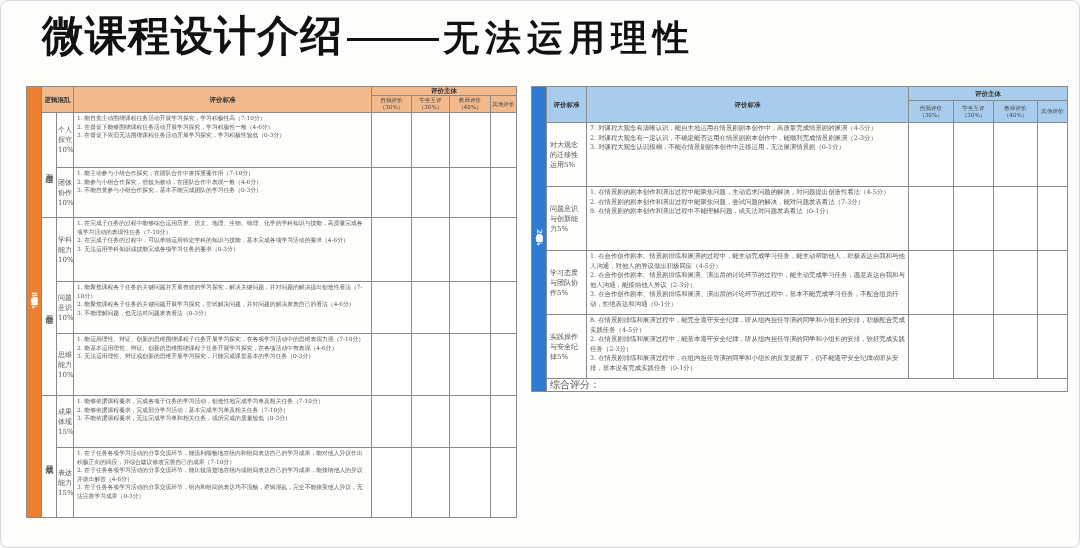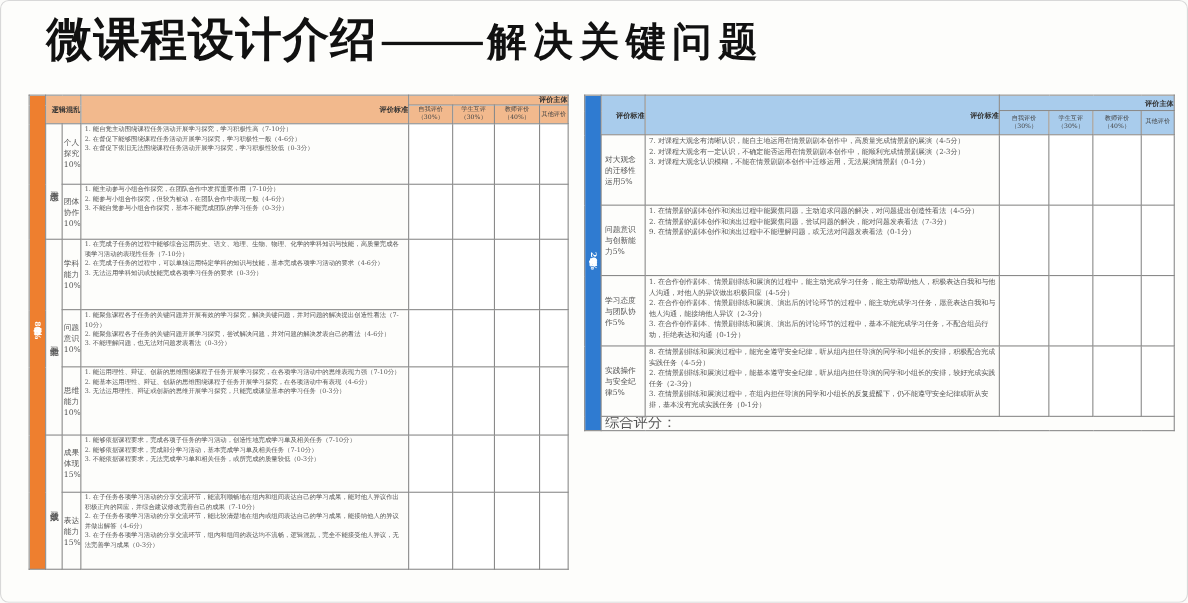--- a/index.html
+++ b/index.html
@@ -21,41 +21,41 @@
   .title .dash { display:inline-block; width:92px; height:3px; background:#111; vertical-align:middle; margin:0 4px; }
   .title .sub { font-family:"DejaVu Sans", sans-serif; font-weight:bold; font-size:36px; letter-spacing:6px; }
 
   table { border-collapse:collapse; table-layout:fixed; position:absolute; }
   td, th { border:1px solid #8a8a8a; padding:0; vertical-align:top; overflow:hidden; }
   .t-left { left:26px; top:86px; width:490px; }
   .t-right { left:531px; top:86px; width:536px; }
 
   .hdr-orange { background:#f2b98d; }
   .hdr-blue { background:#a9ccec; }
-  .hdr { font-size:6.5px; color:#333; text-align:right; vertical-align:middle; font-weight:bold; line-height:8px; }
+  .hdr { font-size:6.5px; color:#333; text-align:center; vertical-align:middle; font-weight:bold; line-height:8px; }
   .hdr-sub { font-size:5.6px; color:#444; text-align:center; vertical-align:middle; line-height:7px; font-weight:normal; }
 
   .side-orange { background:#ee7f2f; color:#fff; font-size:7px; font-weight:bold; text-align:center; vertical-align:middle; line-height:10px; padding:0 2px; }
   .side-blue { background:#2f7bd1; color:#fff; font-size:7px; font-weight:bold; text-align:center; vertical-align:middle; line-height:10px; padding:0 2px; }
 
   .dim { font-size:8px; color:#555; text-align:center; vertical-align:middle; line-height:11px; padding:0 1px; }
   .sub-dim { font-size:7px; color:#555; text-align:center; vertical-align:middle; line-height:10px; padding:0 1px; }
   .obj { font-size:7px; color:#555; vertical-align:middle; line-height:10px; padding:0 3px; }
   .crit { font-size:5.8px; color:#555; line-height:8.6px; padding:1px 3px; }
   .crit-r { font-size:6.4px; color:#555; line-height:9.6px; padding:1px 3px; }
   .score { background:#fff; }
-  .summary { font-size:13px; color:#555; padding:1px 3px; line-height:10px; }
+  .summary { font-size:10px; color:#555; padding:1px 3px; line-height:10px; }
 </style>
 </head>
 <body>
 
 <div class="frame"></div>
 
 <div class="title">
-  <span>微课程设计介绍</span><span class="dash"></span><span class="sub">解决关键问题</span>
+  <span>微课程设计介绍</span><span class="dash"></span><span class="sub">无法运用理性</span>
 </div>
 
 <table class="t-left">
   <colgroup>
     <col style="width:15px">
       <col style="width:15px">
       <col style="width:17px">
       <col style="width:298px">
     <col style="width:40px">
       <col style="width:38px">

